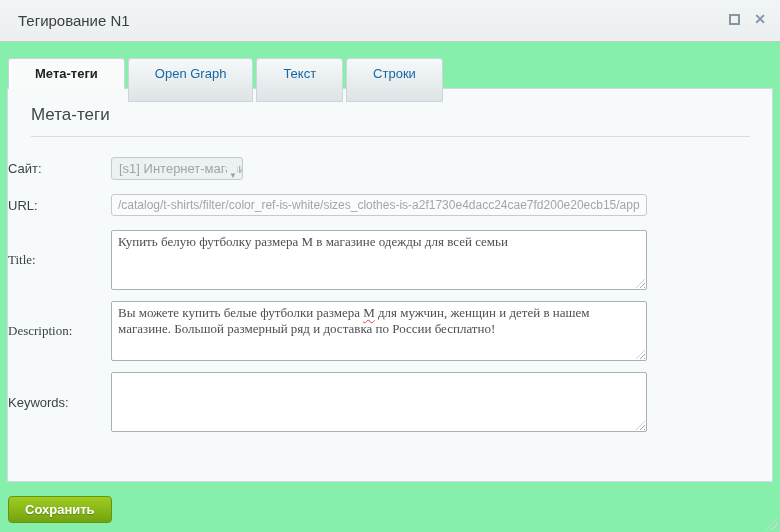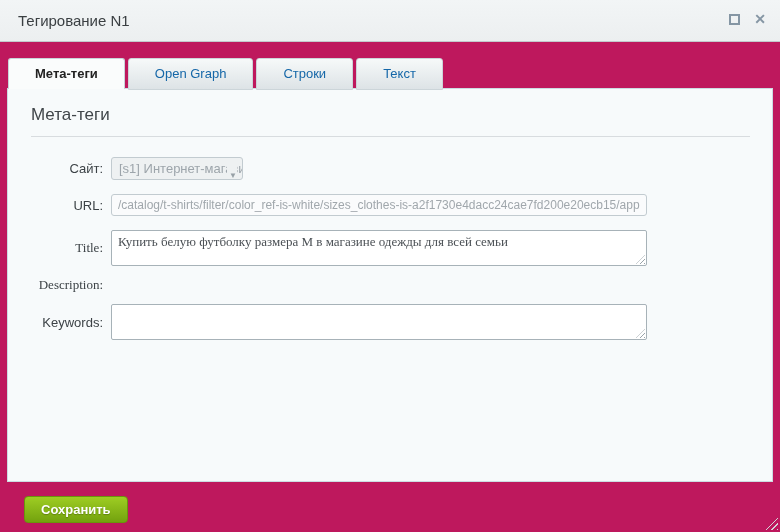--- a/index.html
+++ b/index.html
@@ -1,70 +1,70 @@
 <!DOCTYPE html>
 <html><head>
 <meta charset="utf-8">
 <style>
   * { margin:0; padding:0; box-sizing:border-box; }
   html,body { width:780px; height:532px; background:#ffffff; overflow:hidden;
               font-family:"Liberation Sans", sans-serif; }
-  .window { position:relative; width:780px; height:532px; background:#be185d; }
+  .window { position:relative; width:780px; height:532px; background:#86efac; }
 
   
   .titlebar { position:absolute; top:0; left:0; width:780px; height:42px;
               background:linear-gradient(#f2f5f6,#eceff0);
               border-bottom:1px solid #c3c9cc; }
   .titlebar-text { position:absolute; left:18px; top:12px; font-size:15px; color:#3a3f42; }
   .win-controls { position:absolute; right:14px; top:14px; display:flex; align-items:center; gap:14px; }
   .btn-max { width:11px; height:11px; border:2px solid #8596a4; background:transparent; cursor:pointer; }
   .btn-close { font-size:14px; font-weight:bold; color:#8596a4; line-height:11px; cursor:pointer; }
 
   
   .tabstrip { position:absolute; top:58px; left:8px; height:31px; display:flex; z-index:3; }
-  .tab { height:32px; line-height:29px; padding:0 26px; font-size:13px;
+  .tab { height:44px; line-height:29px; padding:0 26px; font-size:13px;
          border:1px solid #ccd5d9; border-radius:3px 3px 0 0; margin-right:3px;
          background:linear-gradient(#f6f9f9,#dde3e6); color:#1567a8; cursor:pointer; white-space:nowrap; }
   .tab.active { height:31px; background:#fafcfc; border-color:#c8d4d9; border-bottom:none;
                 color:#222; font-weight:bold; z-index:4; }
 
   
   .panel { position:absolute; top:88px; left:7px; width:766px; height:394px;
            background:#f7fafb; border:1px solid #ccdce2; z-index:1; }
   .section-heading { margin:16px 0 0 23px; font-size:17px; color:#40464a; font-weight:normal; }
   .divider { border:none; border-top:1px solid #d8dcdf; margin:11px 22px 0 23px; }
 
   .form { margin-top:20px; }
   .row { display:flex; align-items:center; margin-bottom:14px; }
   .row.align-top-title { margin-bottom:11px;font-family:Liberation Serif, serif; }
-  .label { width:103px; text-align:right; font-size:13px; color:#3c4246; padding-right:8px; flex:0 0 103px; }
+  .label { width:103px; font-size:13px; color:#3c4246; padding-right:8px; flex:0 0 103px; }
 
   .select-box { position:relative; width:132px; height:23px; border:1px solid #c2cbd0; border-radius:3px;
                 background:#eef1f2; color:#9da5ab; font-size:13px; line-height:21px;
                 padding:0 16px 0 7px; overflow:hidden; white-space:nowrap; cursor:default; }
   .select-arrow { position:absolute; right:5px; top:7px; font-size:8px; color:#98a1a7;
                   background:#eef1f2; padding-left:2px; }
 
   .url-input { width:536px; height:22px; border:1px solid #c2cbd0; border-radius:3px;
                background:#fafbfc; color:#a0a7ac; font-size:12px; padding:0 6px;
                font-family:"Liberation Sans", sans-serif; }
 
-  .textarea { position:relative; width:536px; height:36px; border:1px solid #a7b2b8; border-radius:2px;
+  .textarea { position:relative; width:536px; height:60px; border:1px solid #a7b2b8; border-radius:2px;
               background:#ffffff; color:#4b5055; font-size:13px; line-height:16px;
               padding:3px 6px; overflow:hidden; cursor:text; }
   .misspelled { text-decoration:underline; text-decoration-style:wavy; text-decoration-color:#e03b3b;
                 text-decoration-thickness:1px; text-underline-offset:2px; }
   .grip { position:absolute; right:1px; bottom:1px; width:9px; height:9px;
           clip-path:polygon(100% 0, 100% 100%, 0 100%);
           background:repeating-linear-gradient(-45deg, #9aa4aa 0 1px, transparent 1px 3px); }
 
   
   .footer { position:absolute; top:496px; left:8px; display:flex; gap:10px; }
   .btn { height:27px; padding:0 16px; border-radius:4px; font-size:13px; font-weight:bold;
-         font-family:"Liberation Sans", sans-serif; cursor:pointer;margin-left:16px; }
+         font-family:"Liberation Sans", sans-serif; cursor:pointer; }
   .btn-save { background:linear-gradient(#9ecd23,#73a20e); border:1px solid #69950c;
               color:#ffffff; text-shadow:0 1px 1px rgba(0,0,0,0.25); }
   .btn-cancel { background:linear-gradient(#ffffff,#e2e6e8); border:1px solid #c4cbce; color:#3c464e; }
 
   
   .win-grip { position:absolute; right:2px; bottom:2px; width:15px; height:15px;
               clip-path:polygon(100% 0, 100% 100%, 0 100%);
               background:repeating-linear-gradient(-45deg, #d2d5d7 0 1px, transparent 1px 4px);
               cursor:nwse-resize; }
 </style>
@@ -77,22 +77,22 @@
     <div class="titlebar-text">Тегирование N1</div>
     <div class="win-controls">
       <div class="btn-max"></div>
       <div class="btn-close">✕</div>
     </div>
   </div>
 
   <div class="tabstrip">
     <div class="tab active">Мета-теги</div>
     <div class="tab">Open Graph</div>
+    <div class="tab">Текст</div>
     <div class="tab">Строки</div>
-    <div class="tab">Текст</div>
   </div>
 
   <div class="panel">
     <h2 class="section-heading">Мета-теги</h2>
     <hr class="divider">
 
     <div class="form">
 
       <div class="row">
         <div class="label">Сайт:</div>
@@ -110,20 +110,24 @@
       <div class="row align-top-title">
         <div class="label">Title:</div>
         <div class="textarea">
           <span>Купить белую футболку размера М в магазине одежды для всей семьи</span>
           <span class="grip"></span>
         </div>
       </div>
 
       <div class="row align-top-title">
         <div class="label">Description:</div>
+        <div class="textarea">
+          <span>Вы можете купить белые футболки размера </span><span class="misspelled">М</span><span> для мужчин, женщин и детей в нашем магазине. Большой размерный ряд и доставка по России бесплатно!</span>
+          <span class="grip"></span>
+        </div>
       </div>
 
       <div class="row">
         <div class="label">Keywords:</div>
         <div class="textarea">
           <span class="grip"></span>
         </div>
       </div>
 
     </div>

